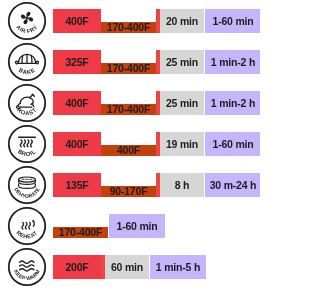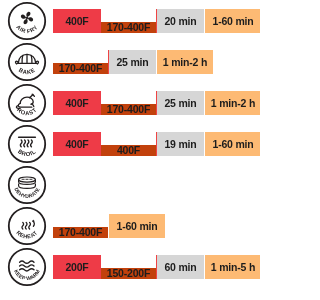--- a/index.html
+++ b/index.html
@@ -72,26 +72,26 @@
     flex: 0 0 55px;
     background: #c2410c;
     color: #1d1d1d;
     margin-top: 13px;
   }
   .cell.c2 {
     width: 48px;
     flex: 0 0 48px;
     background: #d6d6d6;
     color: #1d1d1d;
-    border-left: 1px solid #ef4444;
+    border-left: 4px solid #ef4444;
   }
   .cell.c3 {
     width: 57px;
     flex: 0 0 57px;
-    background: #fdba74;
+    background: #c4b5fd;
     color: #1d1d1d;
     border-left: 1px solid #ffffff;
   }
 </style>
 </head>
 <body>
 
 <div class="chart">
 
   <div class="row" style="top:0px;">
@@ -136,20 +136,21 @@
             <path d="M10 21.4h20"></path>
           </g>
           <path id="bkp" d="M7.6 23.4 A13.2 13.2 0 0 0 32.4 23.4" fill="none"></path>
           <text font-family="Liberation Sans, sans-serif" font-size="5.8" font-weight="bold" fill="#231f20" letter-spacing="0.6">
             <textPath href="#bkp" startOffset="50%" text-anchor="middle">BAKE</textPath>
           </text>
         </svg>
       </div>
     </div>
     <div class="cells">
+      <div class="cell c0">325F</div>
       <div class="cell c1">170-400F</div>
       <div class="cell c2">25 min</div>
       <div class="cell c3">1 min-2 h</div>
     </div>
   </div>
 
   <div class="row" style="top:82px;">
     <div class="icon-cell">
       <div class="badge">
         <svg viewBox="0 0 40 40" xmlns="http://www.w3.org/2000/svg">
@@ -219,20 +220,26 @@
               <path d="M18.9 14.3h2.2"></path>
               <path d="M22.8 14.3h2.2"></path>
           </g>
           <path id="dhp" d="M7.3 23.8 A13.4 13.4 0 0 0 32.7 23.8" fill="none"></path>
           <text font-family="Liberation Sans, sans-serif" font-size="5.1" font-weight="bold" fill="#231f20" letter-spacing="0.2">
             <textPath href="#dhp" startOffset="50%" text-anchor="middle">DEHYDRATE</textPath>
           </text>
         </svg>
       </div>
     </div>
+    <div class="cells">
+      <div class="cell c0">135F</div>
+      <div class="cell c1">90-170F</div>
+      <div class="cell c2">8 h</div>
+      <div class="cell c3">30 m-24 h</div>
+    </div>
   </div>
 
   <div class="row" style="top:205px;">
     <div class="icon-cell">
       <div class="badge">
         <svg viewBox="0 0 40 40" xmlns="http://www.w3.org/2000/svg">
           <circle cx="20" cy="20" r="18.2" fill="none" stroke="#231f20" stroke-width="1.8"></circle>
           <g stroke="#231f20" stroke-width="1.3" fill="none" stroke-linecap="round">
             <path d="M15.8 16.4c1.1 1 1.1 2.3 0 3.3 -1.1 1 -1.1 2.3 0 3.3"></path>
             <path d="M19.2 16.4c1.1 1 1.1 2.3 0 3.3 -1.1 1 -1.1 2.3 0 3.3"></path>
@@ -265,19 +272,18 @@
           </g>
           <path id="kwp" d="M7.3 23.9 A13.4 13.4 0 0 0 32.7 23.9" fill="none"></path>
           <text font-family="Liberation Sans, sans-serif" font-size="5.2" font-weight="bold" fill="#231f20" letter-spacing="0.2">
             <textPath href="#kwp" startOffset="50%" text-anchor="middle">KEEP WARM</textPath>
           </text>
         </svg>
       </div>
     </div>
     <div class="cells">
       <div class="cell c0">200F</div>
-      <div class="cell c1">150-200F</div>
       <div class="cell c2">60 min</div>
       <div class="cell c3">1 min-5 h</div>
     </div>
   </div>
 
 </div>
 
 </body></html>

